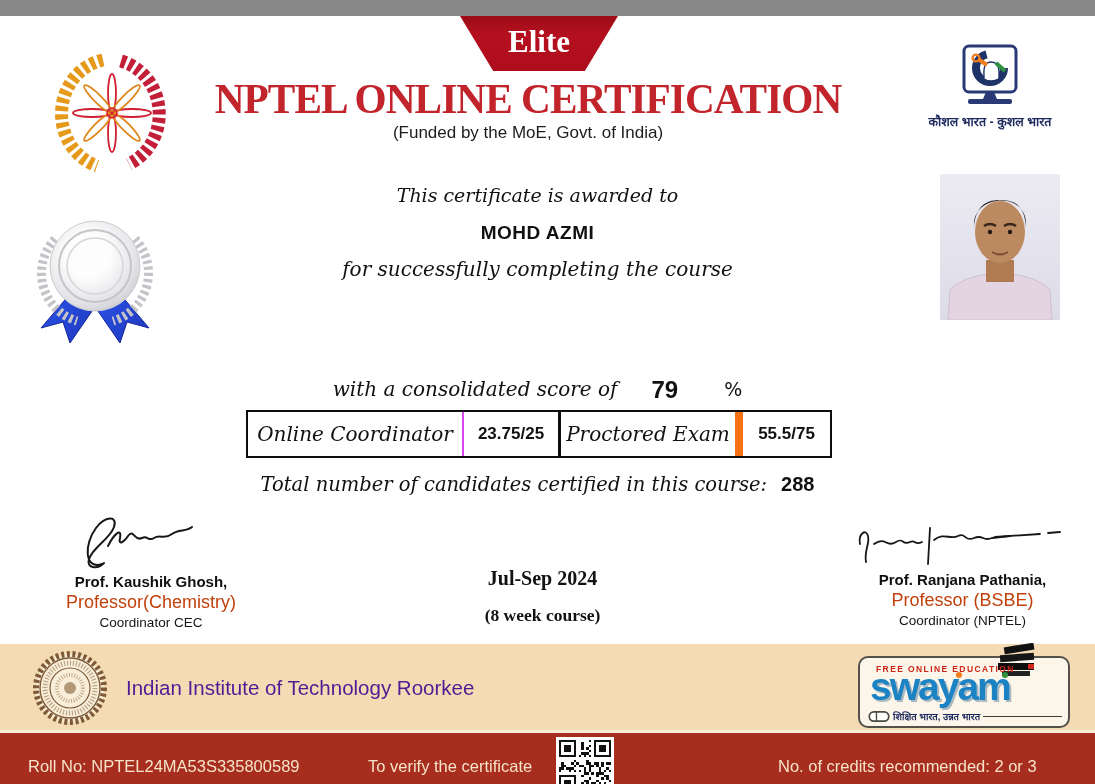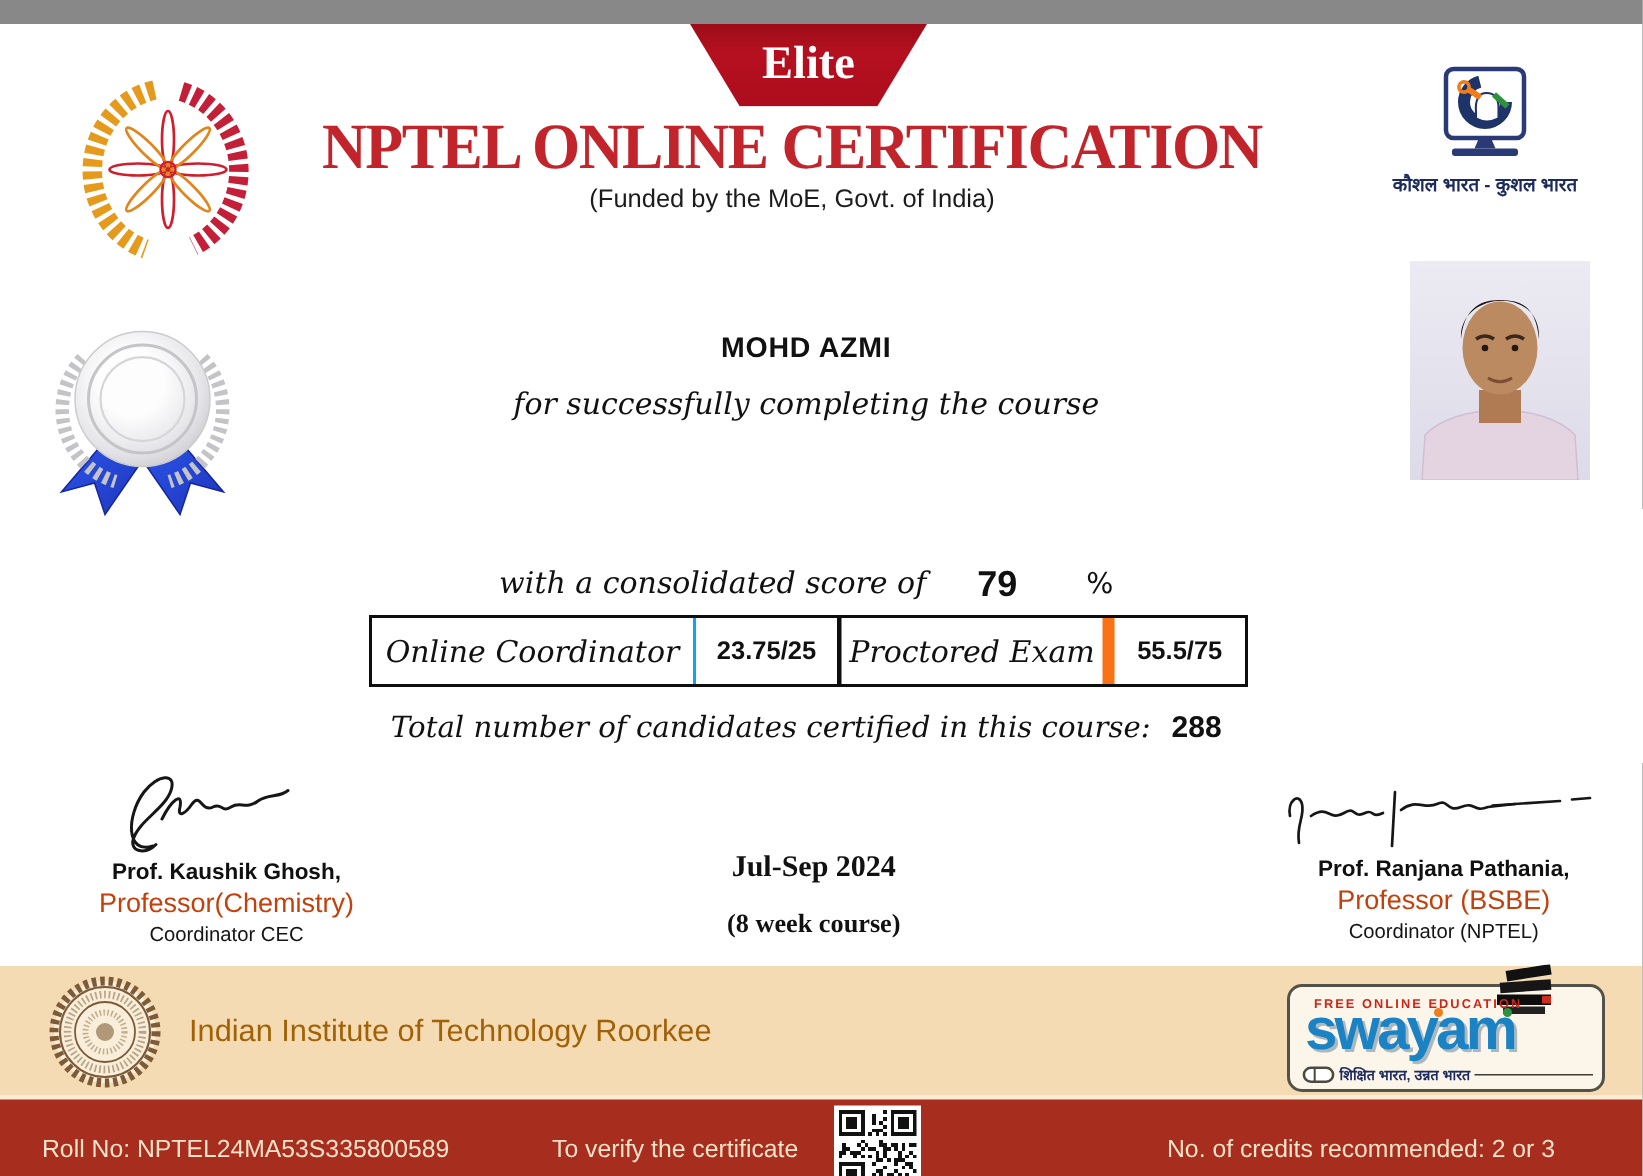--- a/index.html
+++ b/index.html
@@ -31,21 +31,21 @@
   .scoreline{top:360px;font-size:20px;}
   .scoreline .val{font-family:"Liberation Sans",sans-serif;font-style:normal;font-weight:bold;
       font-size:24px;margin-left:34px;vertical-align:-2px;}
   .scoreline .unit{font-family:"DejaVu Sans",sans-serif;font-style:normal;font-size:19px;margin-left:46px;}
 
   
   .score-table{left:246px;top:394px;width:586px;height:48px;border:2px solid #0e0e0e;
       box-sizing:border-box;display:flex;background:#fff;}
   .score-table .cell{display:flex;align-items:center;justify-content:center;box-sizing:border-box;}
   .c1{width:214px;}
-  .c2{width:96px;border-left:2px solid #0ea5e9;}
+  .c2{width:96px;border-left:2px solid #d946ef;}
   .c3{width:177px;border-left:3px solid #0e0e0e;}
   .c4{flex:1;border-left:8px solid #f97316;}
   .score-table .lbl{font-family:"DejaVu Serif",serif;font-style:italic;font-size:20px;}
   .score-table .num{font-weight:bold;font-size:17px;}
 
   .totalline{top:457px;font-size:19.5px;}
   .totalline .val{font-family:"Liberation Sans",sans-serif;font-style:normal;font-weight:bold;
       font-size:20px;margin-left:14px;}
 
   
@@ -53,21 +53,21 @@
   .sig-name{font-weight:bold;font-size:15px;color:#101010;}
   .sig-role{font-size:18px;margin-top:2px;color:#c2410c;}
   .sig-org{font-size:13.5px;margin-top:2px;color:#151515;}
   .term{top:551px;font-size:20px;}
   .duration{top:589px;font-size:17.5px;}
 
   
   .beige-band{left:0;top:628px;width:1095px;height:89px;background:#f5dbb4;
       border-bottom:3px solid #f9ecd4;box-sizing:border-box;}
   .institute{left:126px;top:0;height:87px;display:flex;align-items:center;
-      font-size:20.5px;color:#a16207;}
+      font-size:20.5px;color:#4c1d95;}
   .red-band{left:0;top:717px;width:1095px;height:67px;background:#a72d1f;}
   .band-text{top:0;height:67px;display:flex;align-items:center;
       font-size:16.5px;color:#f6e3c8;}
   .qr-wrap{left:556px;top:4px;width:58px;height:58px;background:#fff;padding:3px;box-sizing:border-box;}
 
   
   .swayam-box{left:858px;top:12px;width:212px;height:72px;border:2px solid #53524a;
       border-radius:10px;background:#fcf6ea;box-sizing:border-box;}
   .swayam-top{position:absolute;left:16px;top:6px;font-size:8.5px;font-weight:bold;
       letter-spacing:1.4px;color:#cf2518;}
@@ -163,20 +163,21 @@
     <path d="M8 146 L10 116 C30 94 90 94 110 116 L112 146 Z" fill="#e4d4e2" stroke="#cebfd2"></path>
     <path d="M46 86 h28 v22 h-28 Z" fill="#b07a52"></path>
     <ellipse cx="60" cy="58" rx="25" ry="31" fill="#bc8a60"></ellipse>
     <path d="M34 52 C 32 20 88 16 86 52 C 84 32 76 26 60 26 C 44 26 36 34 34 52 Z" fill="#1d1410"></path>
     <path d="M44 52 q6 -4 12 0 M64 52 q6 -4 12 0" stroke="#3a281c" stroke-width="2.4" fill="none"></path>
     <circle cx="50" cy="58" r="2.2" fill="#241812"></circle>
       <circle cx="70" cy="58" r="2.2" fill="#241812"></circle>
     <path d="M52 78 q8 5 16 0" stroke="#7c4f35" stroke-width="2" fill="none"></path>
   </svg>
 
+  <div class="abs ctr script awarded">This certificate is awarded to</div>
   <div class="abs ctr recipient">MOHD AZMI</div>
   <div class="abs ctr script completing">for successfully completing the course</div>
 
   <div class="abs ctr script scoreline">
     <span>with a consolidated score of</span><span class="val">79</span><span class="unit">%</span>
   </div>
 
   <div class="abs score-table">
     <div class="cell c1 lbl">Online Coordinator</div>
     <div class="cell c2 num">23.75/25</div>

